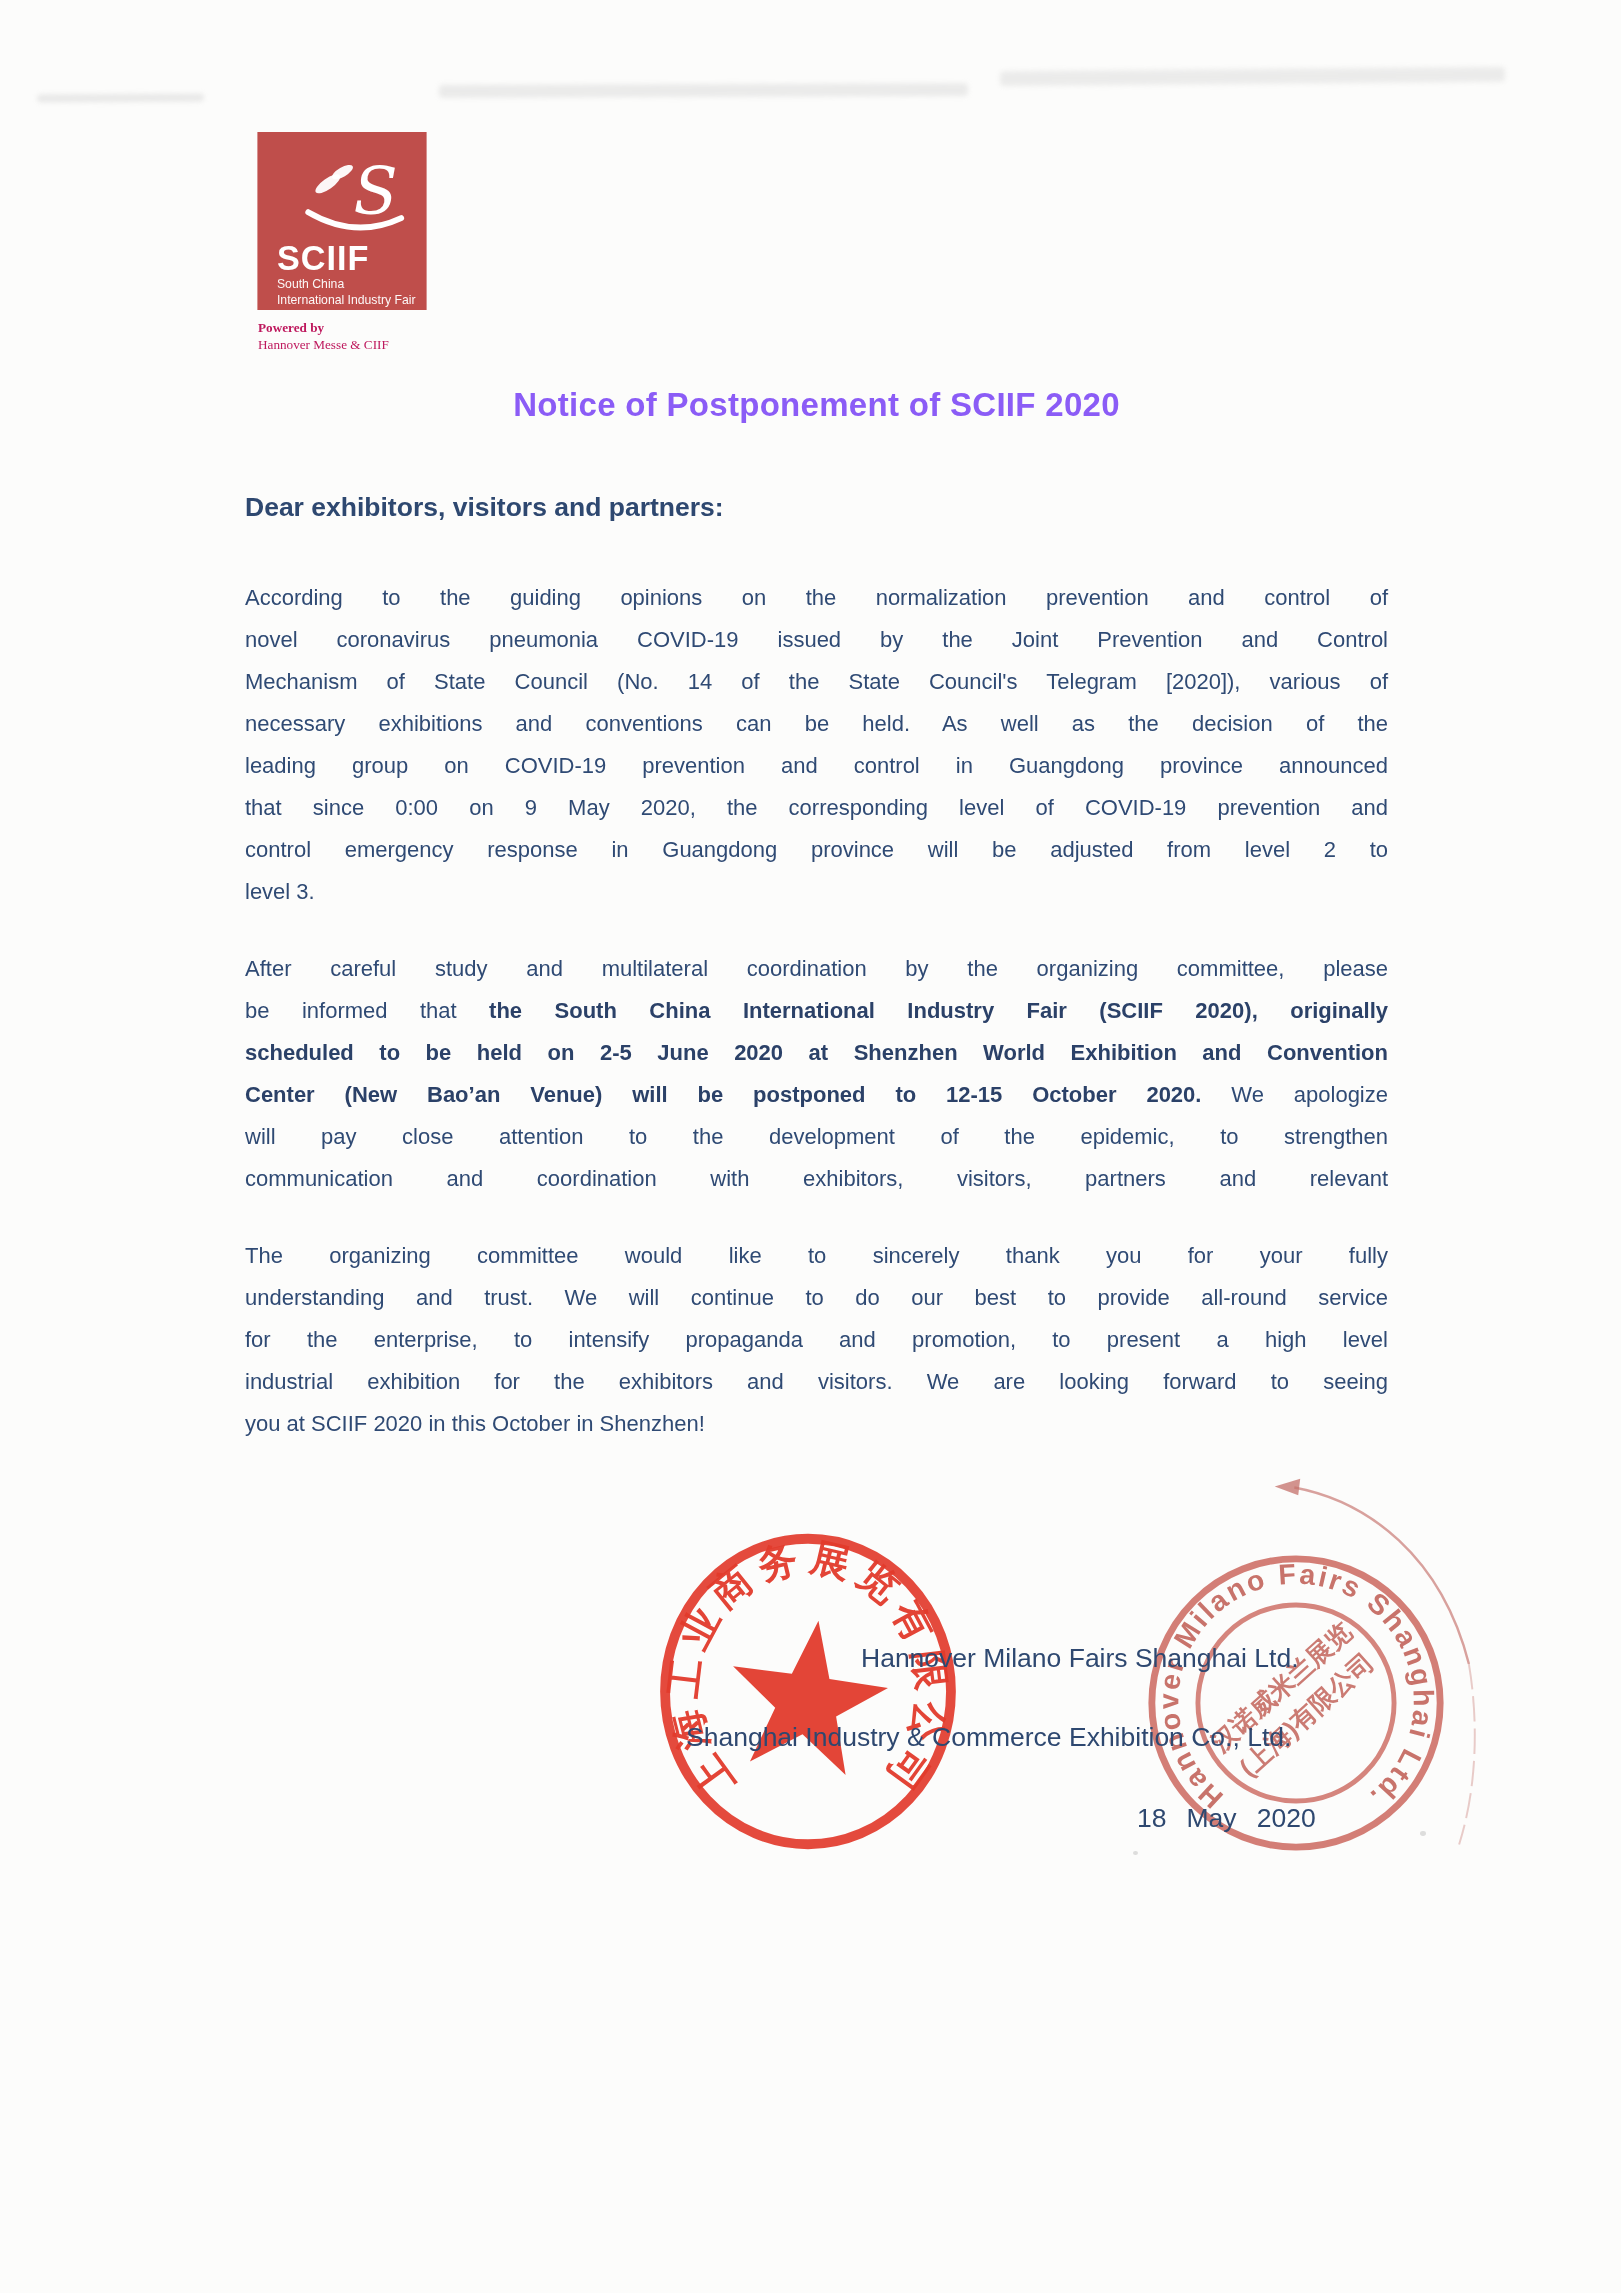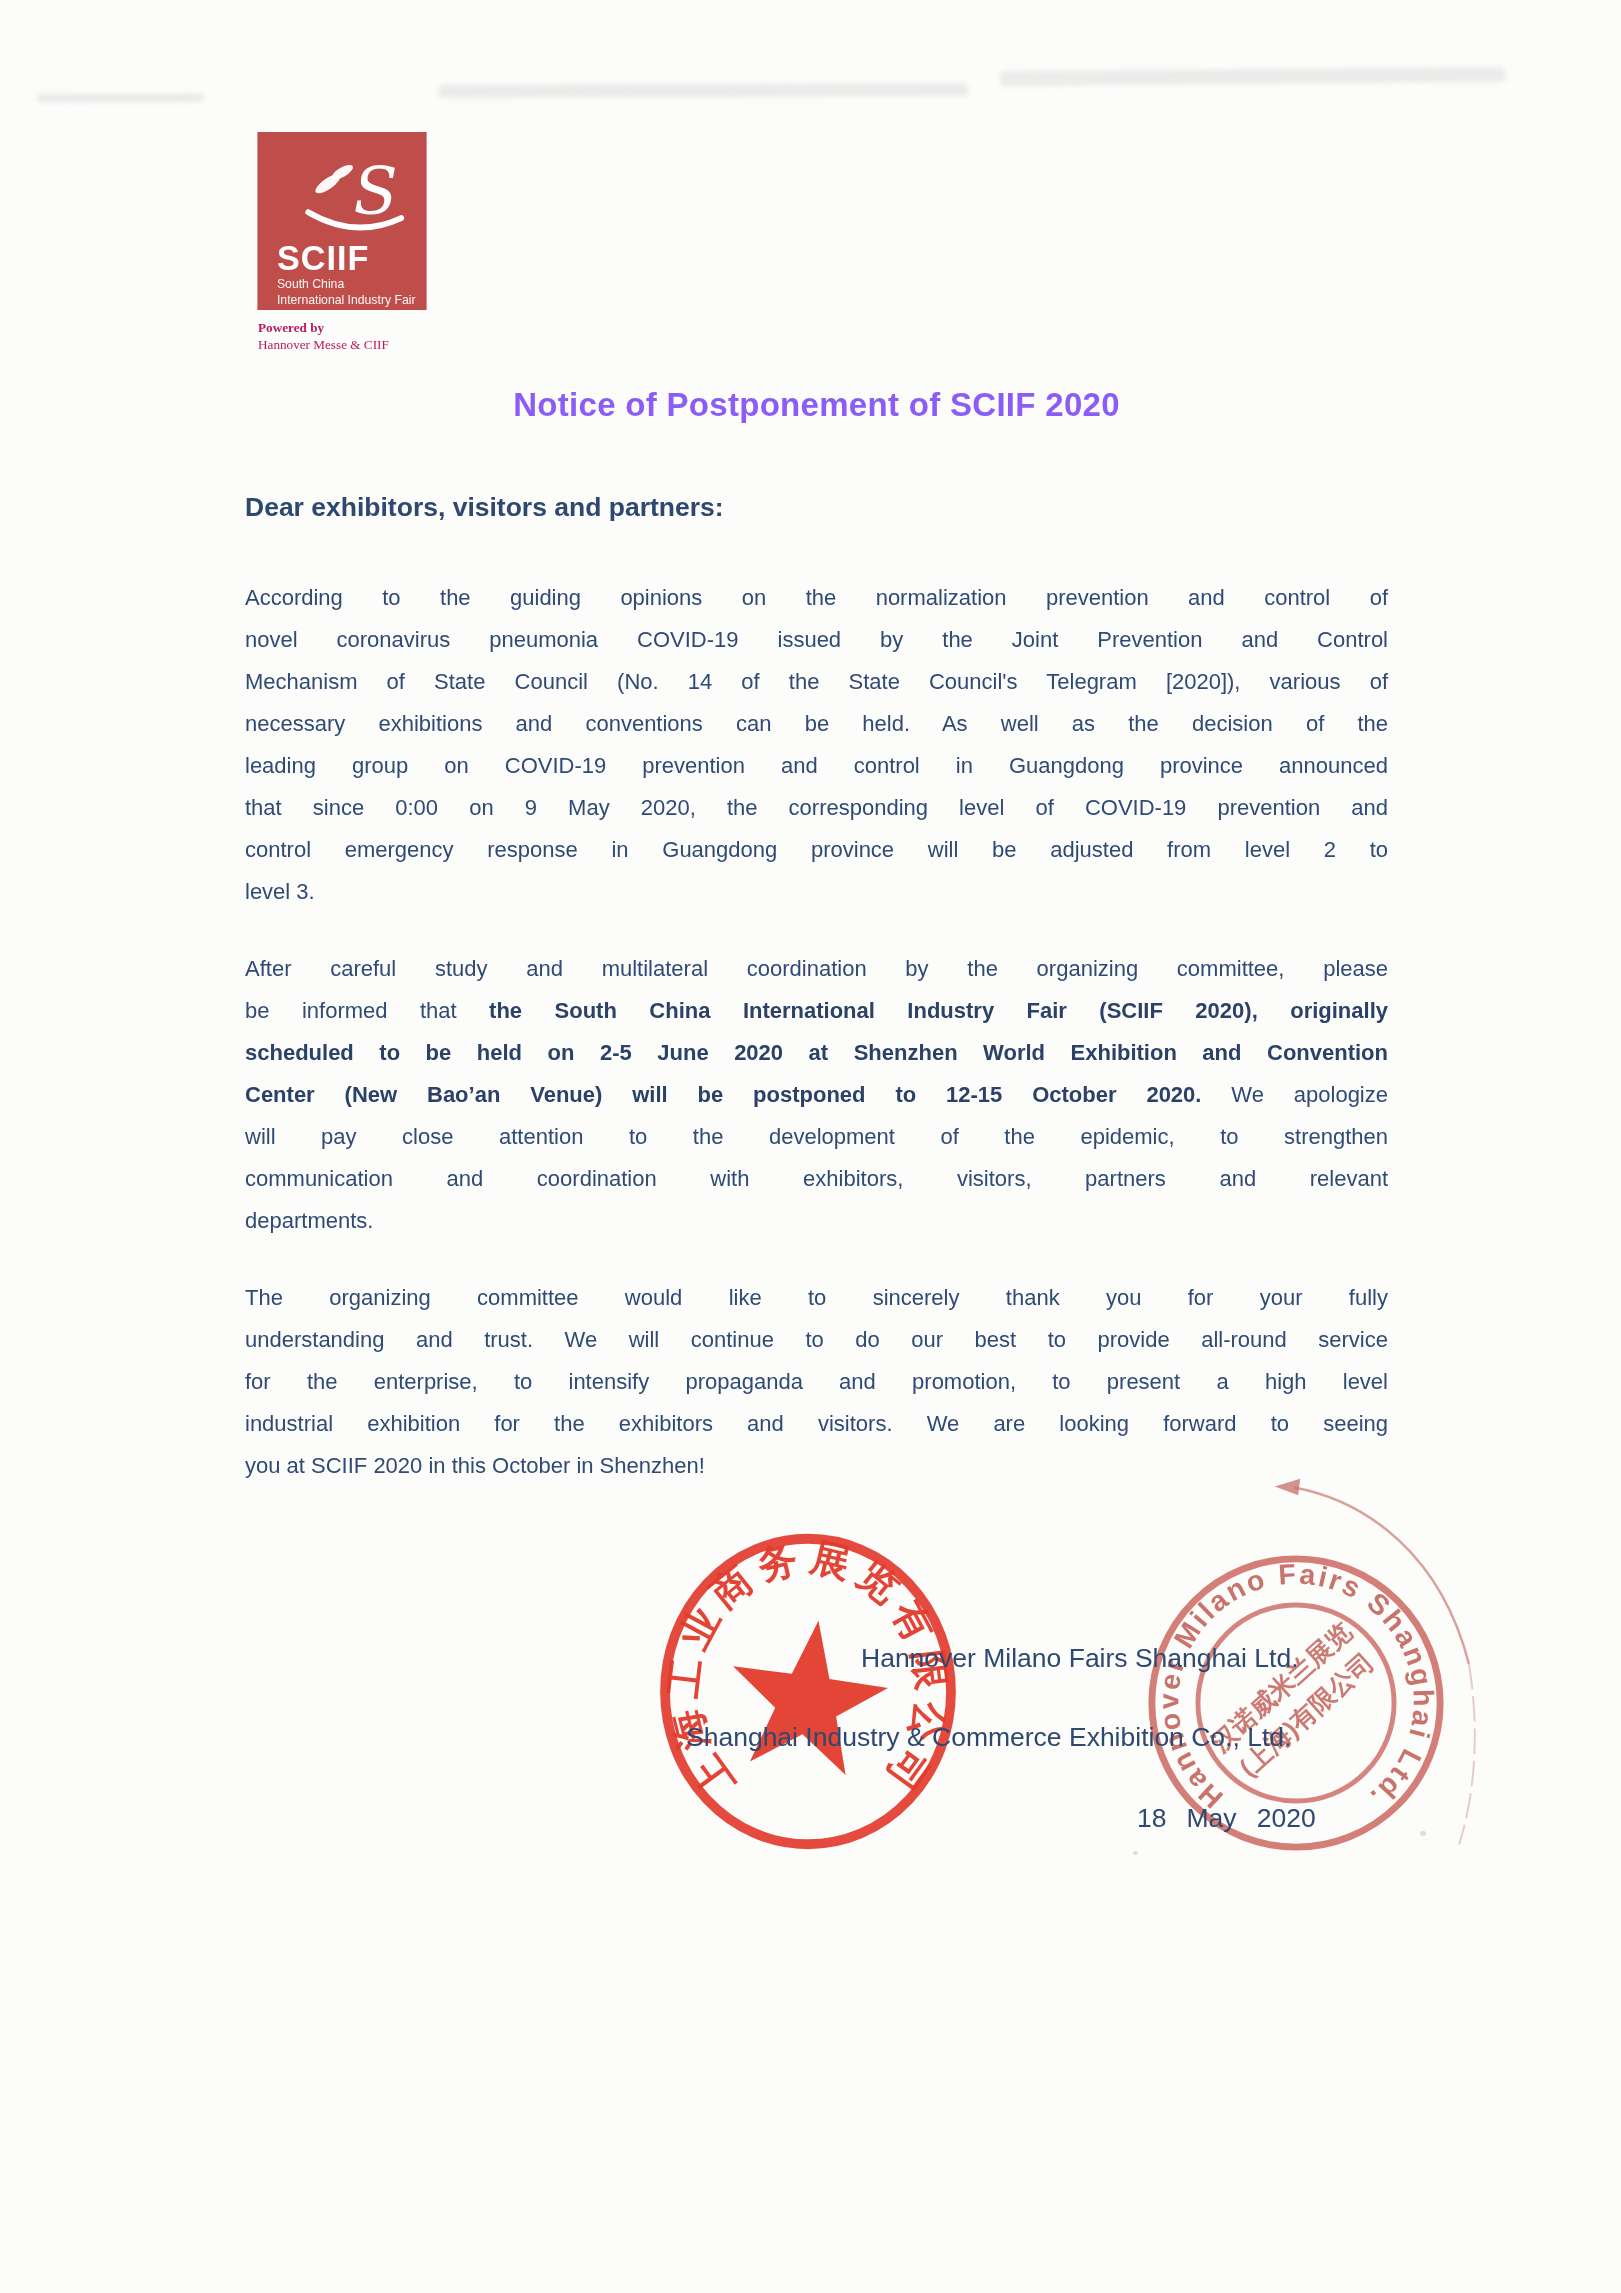--- a/index.html
+++ b/index.html
@@ -102,21 +102,20 @@
         <div class="line j"><span>control emergency response in Guangdong province will be adjusted from level 2 to</span></div>
         <div class="line"><span>level 3.</span></div>
       </div>
       <div class="para">
         <div class="line j"><span>After careful study and multilateral coordination by the organizing committee, please</span></div>
         <div class="line j"><span>be informed that </span><span class="b">the South China International Industry Fair (SCIIF 2020), originally</span></div>
         <div class="line j"><span class="b">scheduled to be held on 2-5 June 2020 at Shenzhen World Exhibition and Convention</span></div>
         <div class="line j"><span class="b">Center (New Bao’an Venue) will be postponed to 12-15 October 2020.</span><span> We apologize</span></div>
         <div class="line j"><span>will pay close attention to the development of the epidemic, to strengthen</span></div>
         <div class="line j"><span>communication and coordination with exhibitors, visitors, partners and relevant</span></div>
-        <div class="line"><span>departments.</span></div>
       </div>
       <div class="para">
         <div class="line j"><span>The organizing committee would like to sincerely thank you for your fully</span></div>
         <div class="line j"><span>understanding and trust. We will continue to do our best to provide all-round service</span></div>
         <div class="line j"><span>for the enterprise, to intensify propaganda and promotion, to present a high level</span></div>
         <div class="line j"><span>industrial exhibition for the exhibitors and visitors. We are looking forward to seeing</span></div>
         <div class="line"><span>you at SCIIF 2020 in this October in Shenzhen!</span></div>
       </div>
     </div>
 

